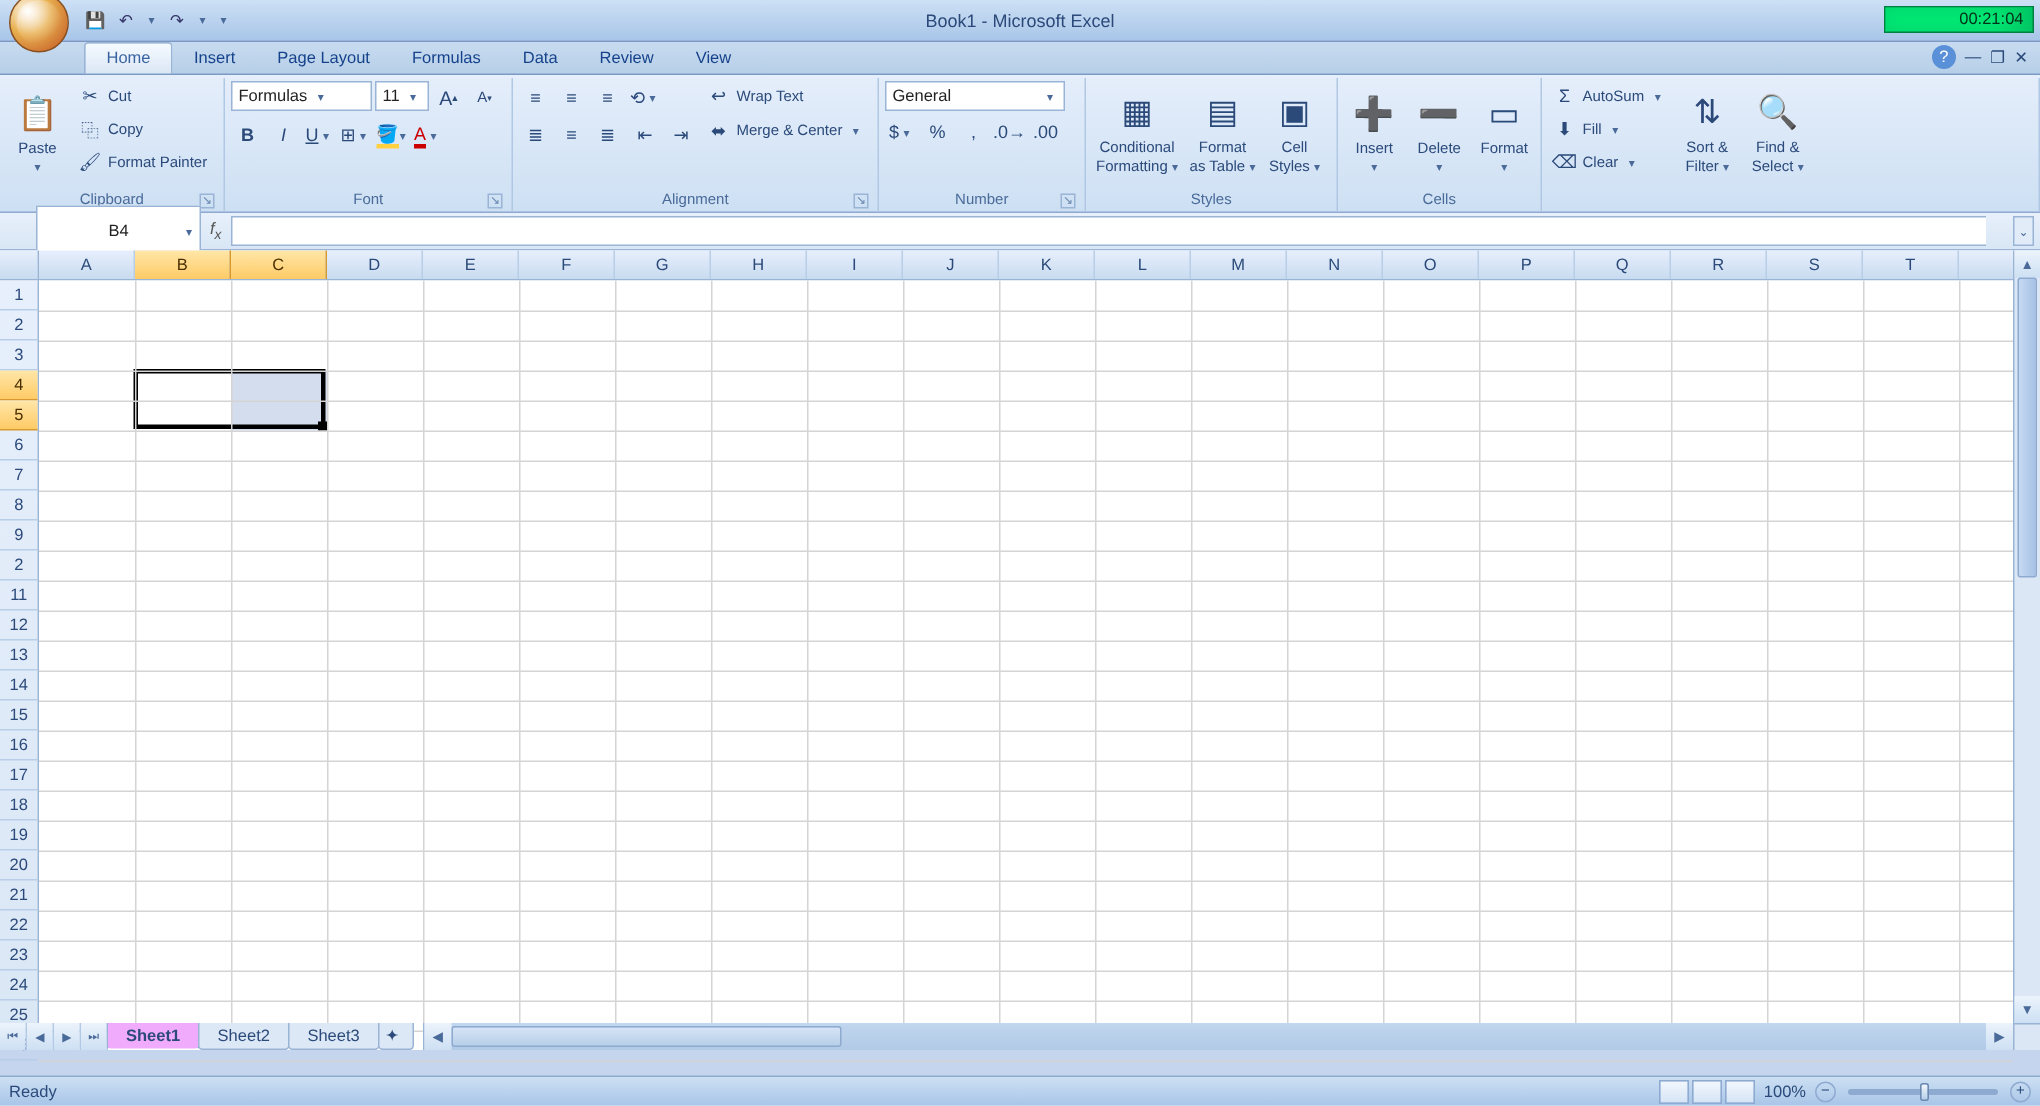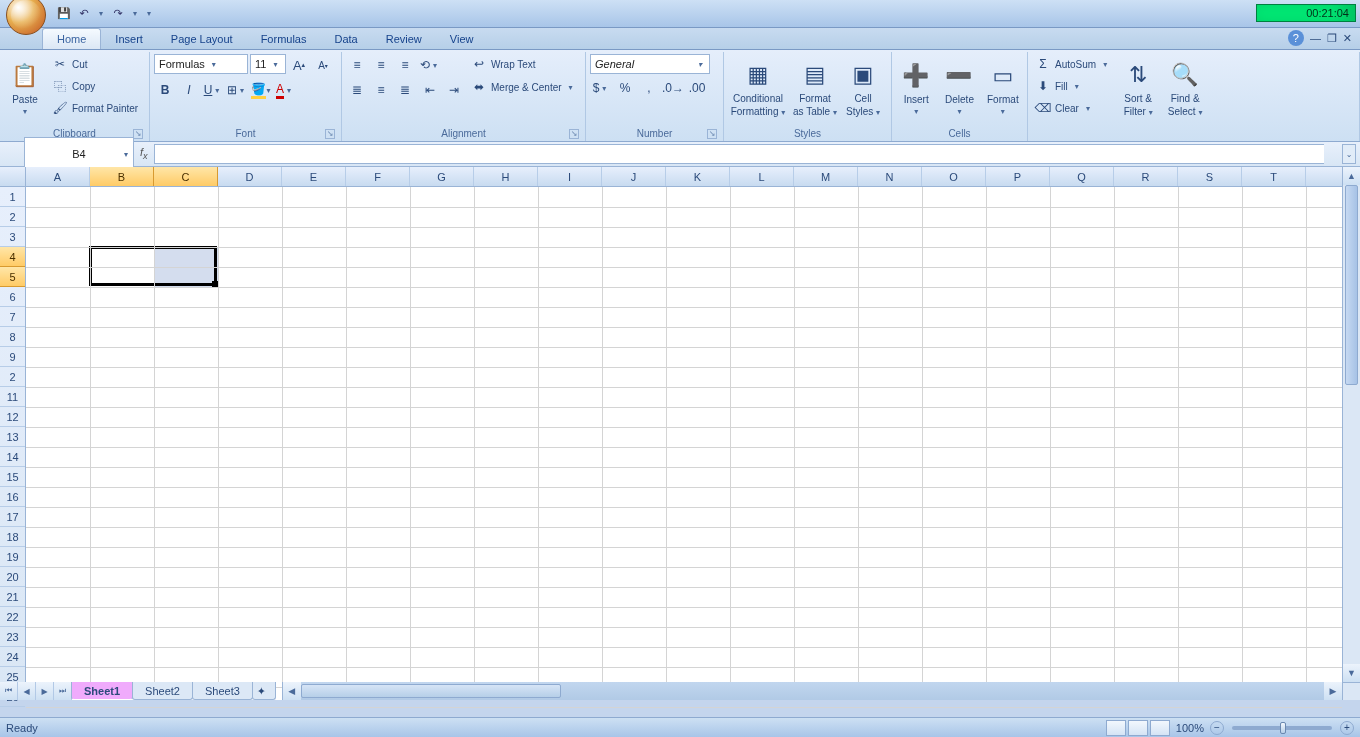--- a/index.html
+++ b/index.html
@@ -8,21 +8,21 @@
 
 .title-bar { height: 28px; background: linear-gradient(#cde0f5,#a8c5e8); display: flex; align-items: center; position: relative; border-bottom: 1px solid #7a99c4; }
 .office-btn { width: 40px; height: 40px; background: radial-gradient(circle at 30% 30%, #fff, #e8b050 40%, #c05020); border-radius: 50%; margin: 2px 0 0 6px; position: relative; z-index: 10; border: 1px solid #885020; }
 .office-btn::after { content: ""; position: absolute; inset: 4px; border-radius: 50%; background: radial-gradient(circle at 35% 30%, #fff8, transparent 70%); }
 .qat { display: flex; align-items: center; gap: 4px; margin-left: 10px; }
 .qat-item { width: 16px; height: 16px; display: flex; align-items: center; justify-content: center; color: #336; }
 .title-text { position: absolute; left: 0; right: 0; text-align: center; color: #2b4a7a; font-size: 12px; pointer-events: none; }
 .green-box { position: absolute; right: 4px; top: 4px; width: 100px; height: 18px; background: #00ff80; color: #003018; text-align: right; padding: 2px 6px; font-size: 11px; border: 1px solid #008040; box-shadow: inset -10px 0 20px #00c060; }
 
 
-.tabs { height: 22px; background: linear-gradient(#c8dbf0,#b6cfe8); display: flex; align-items: flex-end; padding-left: 42px; border-bottom: 1px solid #7a99c4; position: relative; }
+.tabs { height: 22px; background: linear-gradient(#c8dbf0,#b6cfe8); display: flex; align-items: flex-end; padding-left: 56px; border-bottom: 1px solid #7a99c4; position: relative; }
 .tab { padding: 4px 14px; color: #15428b; font-size: 11px; cursor: pointer; }
 .tab.active { background: linear-gradient(#f5faff,#dbe7f5); border: 1px solid #9ab4d6; border-bottom: none; border-radius: 3px 3px 0 0; color: #3a64a1; font-weight: normal; }
 .tabs-right { position: absolute; right: 8px; top: 2px; display: flex; gap: 6px; align-items: center; color: #2b4a7a; }
 
 
 .ribbon { height: 92px; background: linear-gradient(#e5eefb,#cde0f3); display: flex; border-bottom: 1px solid #8eaad0; padding-top: 2px; }
 .group { display: flex; flex-direction: column; border-right: 1px solid #b0c8e4; padding: 2px 4px 0; }
 .group-body { flex: 1; display: flex; align-items: flex-start; gap: 3px; }
 .group-label { text-align: center; font-size: 10px; color: #4a6a9a; padding-bottom: 2px; position: relative; }
 .group-label .expander { position: absolute; right: 2px; bottom: 2px; width: 10px; height: 10px; border: 1px solid #9ab4d6; font-size: 8px; line-height: 8px; color: #6a88b0; }
@@ -87,20 +87,21 @@
 <div class="title-bar">
   <div class="office-btn"></div>
   <div class="qat">
     <span class="qat-item">💾</span>
     <span class="qat-item">↶</span>
     <span class="qat-item drop">▾</span>
     <span class="qat-item">↷</span>
     <span class="qat-item drop">▾</span>
     <span class="qat-item drop">▾</span>
   </div>
+  <div class="title-text">Book1 - Microsoft Excel</div>
   <div class="green-box">00:21:04</div>
 </div>
 
 <div class="tabs">
   <div class="tab active">Home</div>
   <div class="tab">Insert</div>
   <div class="tab">Page Layout</div>
   <div class="tab">Formulas</div>
   <div class="tab">Data</div>
   <div class="tab">Review</div>
@@ -212,21 +213,21 @@
             <span>Merge &amp; Center</span>
             <span class="drop">▾</span>
           </div>
       </div>
     </div>
     <div class="group-label"><span>Alignment</span><span class="expander">↘</span></div>
   </div>
 
   <div class="group" style="width:138px;">
     <div class="group-body" style="flex-direction:column;gap:3px;">
-      <div class="combo" style="width:120px;font-style:italic;">
+      <div class="combo" style="width:120px;">
           <span>General</span>
           <span class="drop" style="margin-left:auto;">▾</span>
         </div>
       <div class="btn-row">
         <div class="mini">$<span class="drop">▾</span></div>
         <div class="mini">%</div>
         <div class="mini">,</div>
         <div class="mini">.0→</div>
         <div class="mini">.00</div>
       </div>

